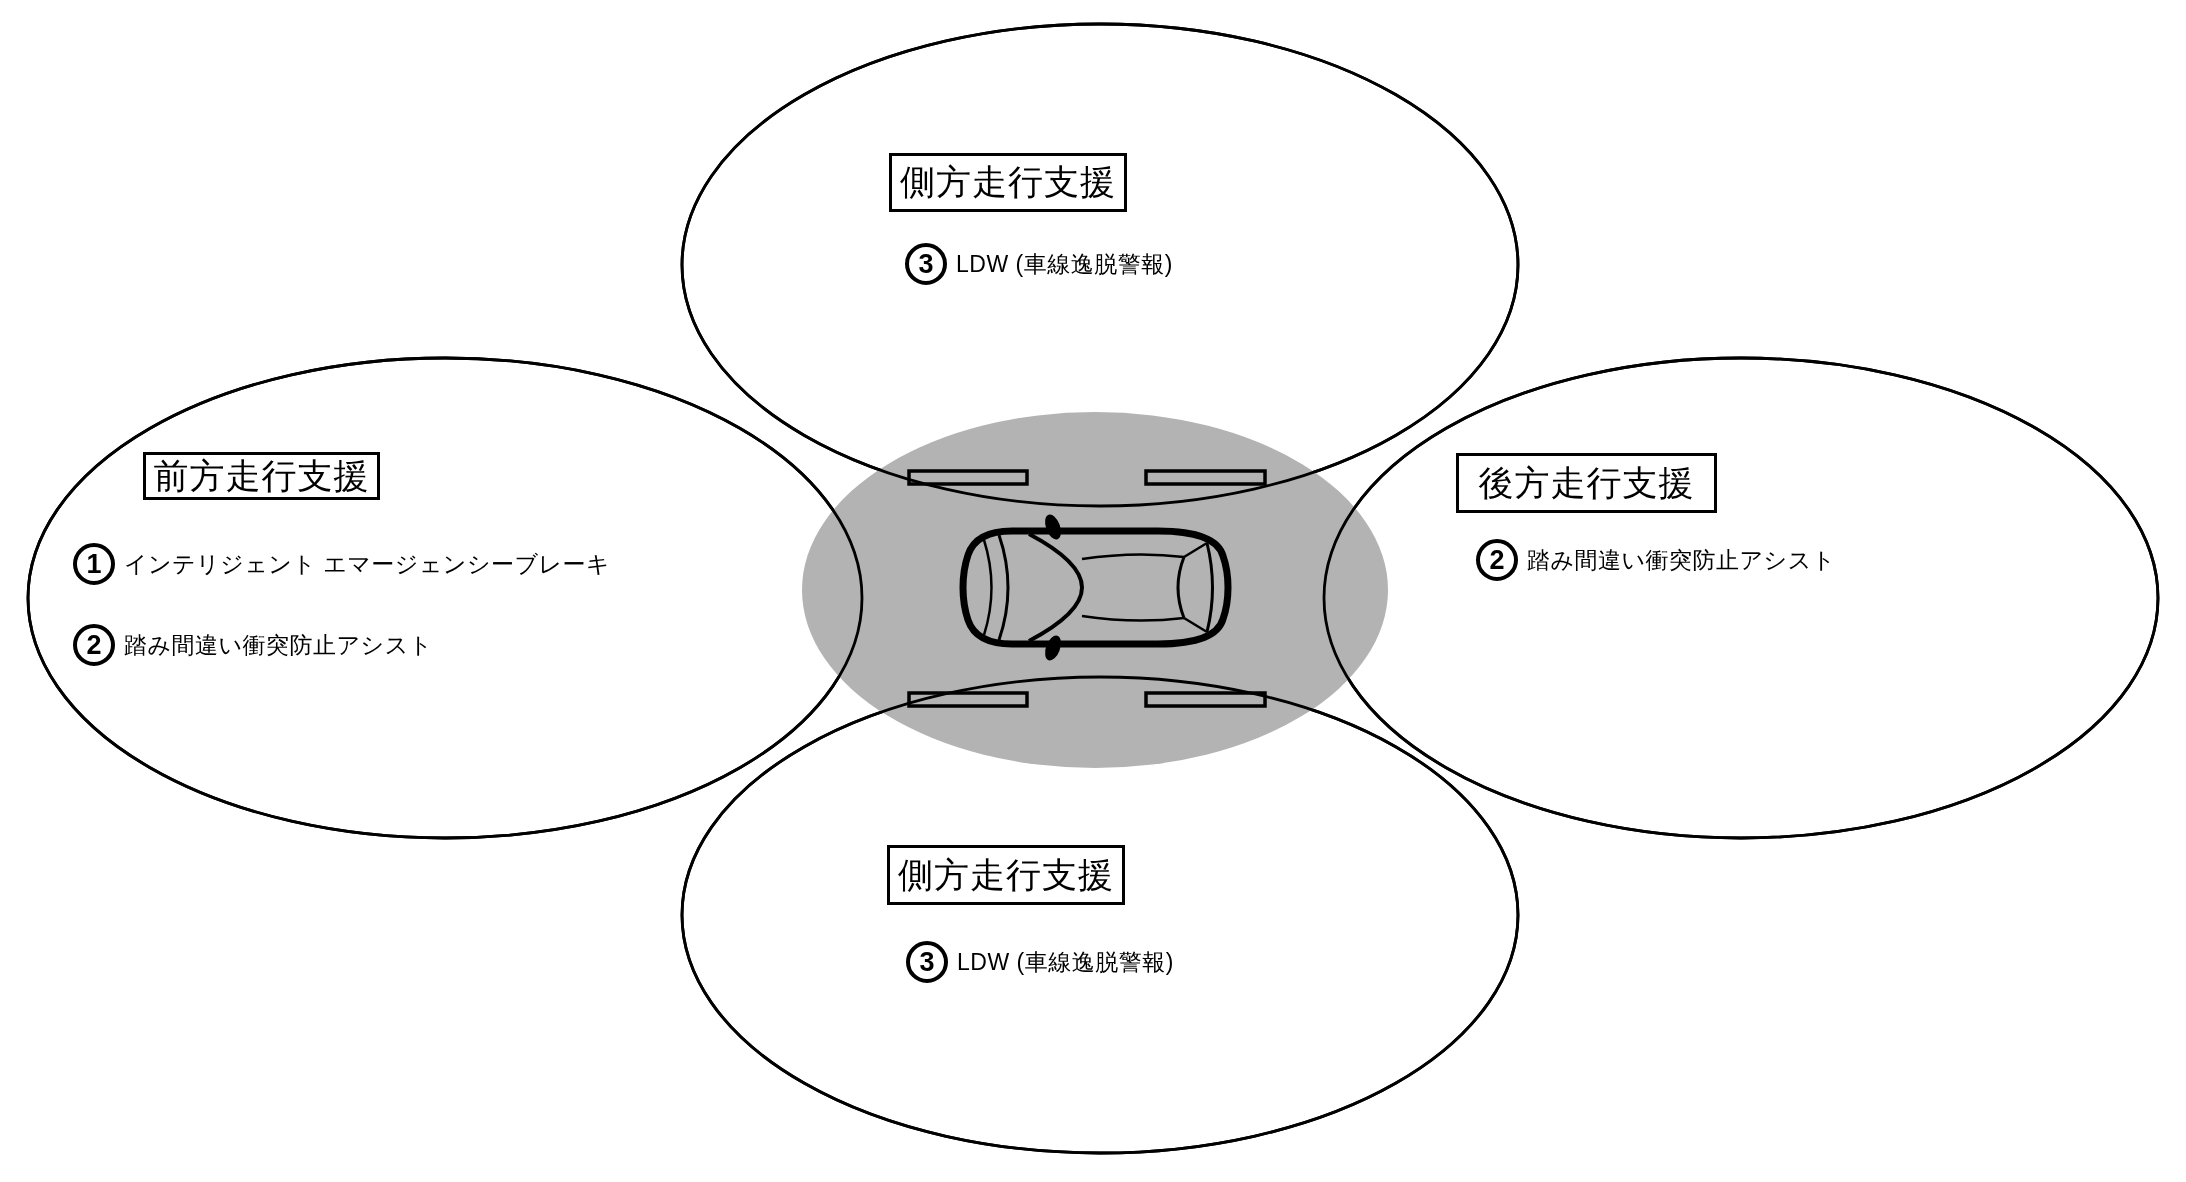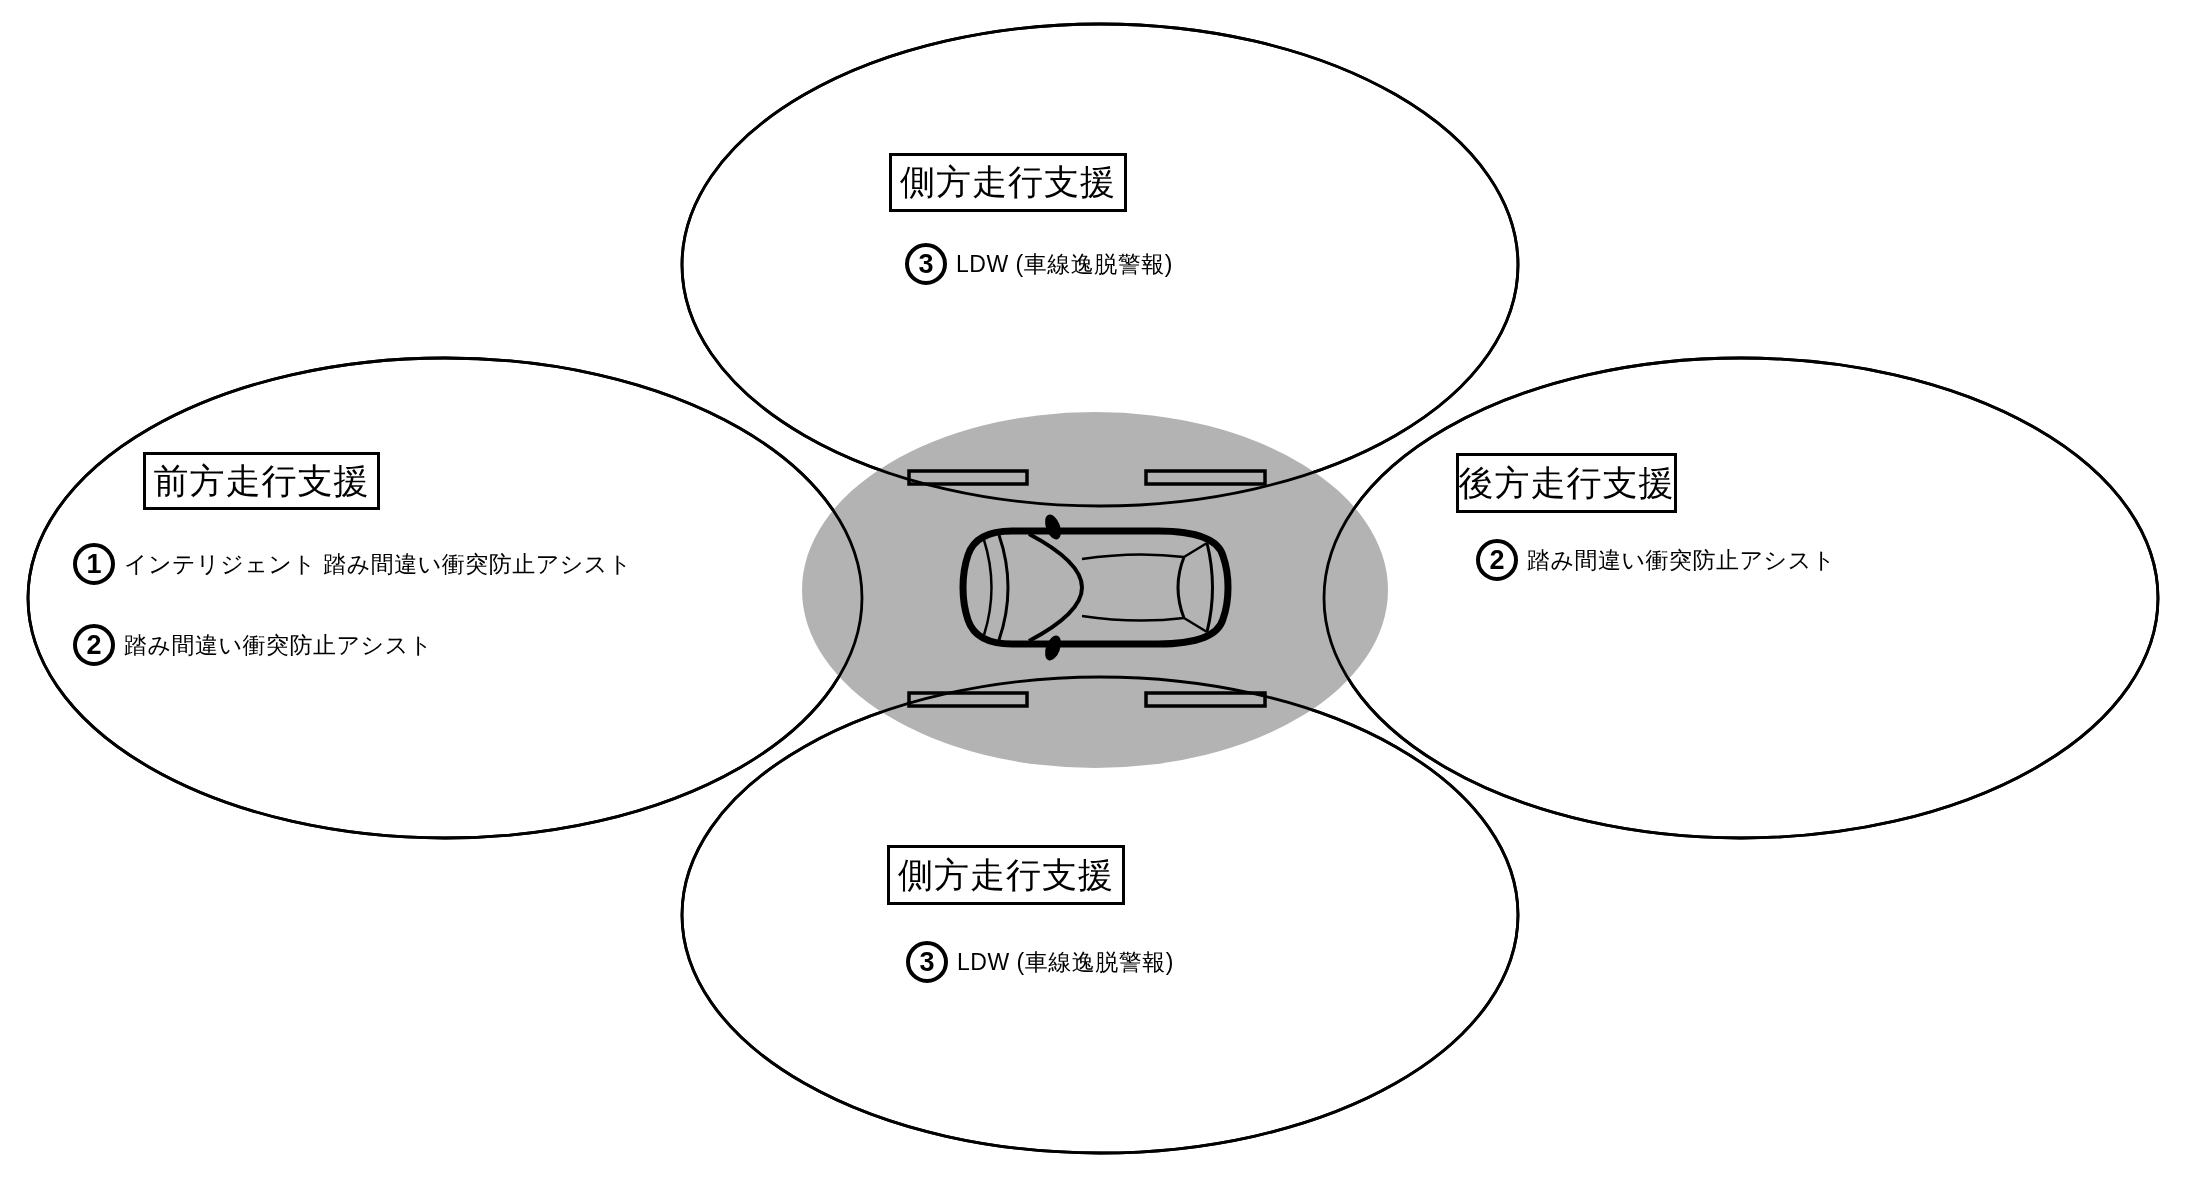--- a/index.html
+++ b/index.html
@@ -70,31 +70,31 @@
       <ellipse cx="1053" cy="648" rx="7" ry="13" fill="#000" stroke="none" transform="rotate(20 1053 648)"></ellipse>
     </g>
   </svg>
 
   <div class="zone-box" style="left:889px; top:153px; width:238px; height:59px;">側方走行支援</div>
   <div class="item-line" style="left:905px; top:243px;">
     <span class="num-circle">3</span>
     <span class="item-text">LDW (車線逸脱警報)</span>
   </div>
 
-  <div class="zone-box" style="left:143px; top:452px; width:237px; height:58px;">前方走行支援</div>
+  <div class="zone-box" style="left:143px; top:452px; width:237px; height:48px;">前方走行支援</div>
   <div class="item-line" style="left:73px; top:543px;">
     <span class="num-circle">1</span>
-    <span class="item-text">インテリジェント 踏み間違い衝突防止アシスト</span>
+    <span class="item-text">インテリジェント エマージェンシーブレーキ</span>
   </div>
   <div class="item-line" style="left:73px; top:624px;">
     <span class="num-circle">2</span>
     <span class="item-text">踏み間違い衝突防止アシスト</span>
   </div>
 
-  <div class="zone-box" style="left:1456px; top:453px; width:221px; height:60px;">後方走行支援</div>
+  <div class="zone-box" style="left:1456px; top:453px; width:261px; height:60px;">後方走行支援</div>
   <div class="item-line" style="left:1476px; top:539px;">
     <span class="num-circle">2</span>
     <span class="item-text">踏み間違い衝突防止アシスト</span>
   </div>
 
   <div class="zone-box" style="left:887px; top:845px; width:238px; height:60px;">側方走行支援</div>
   <div class="item-line" style="left:906px; top:941px;">
     <span class="num-circle">3</span>
     <span class="item-text">LDW (車線逸脱警報)</span>
   </div>

